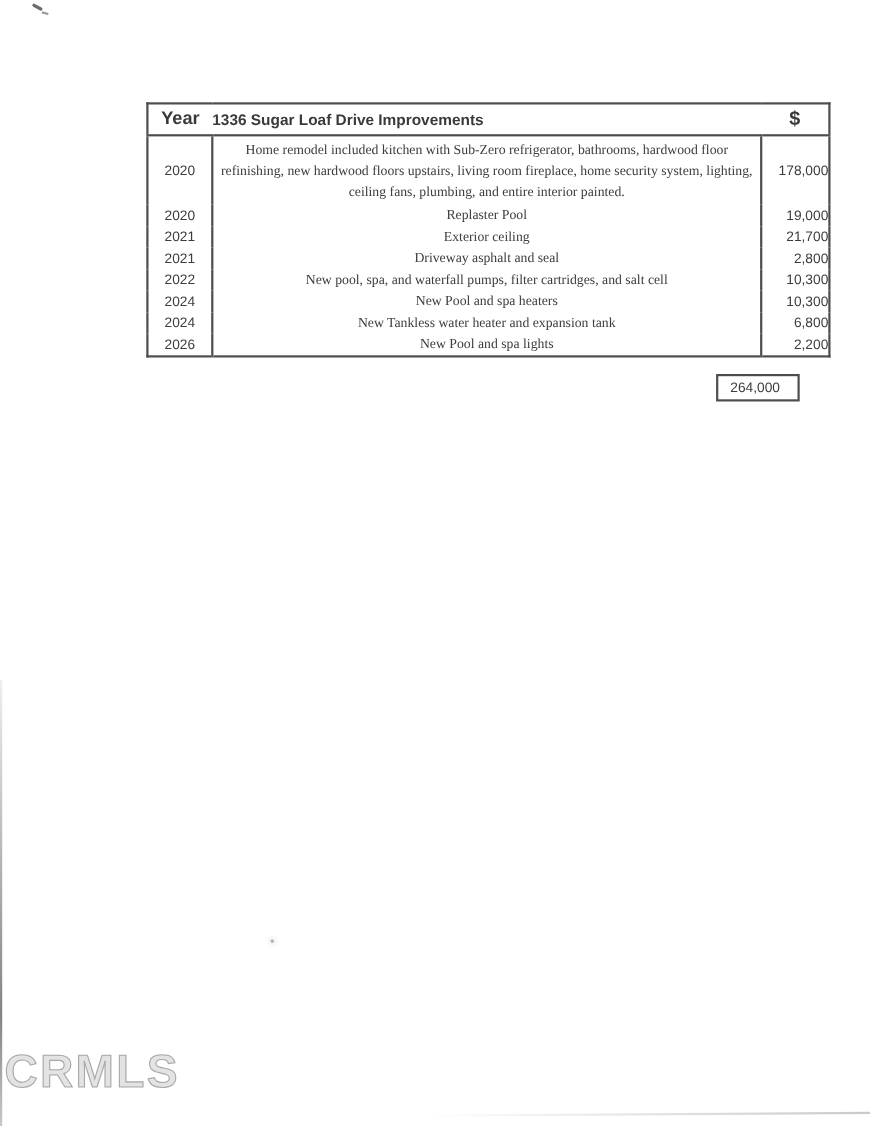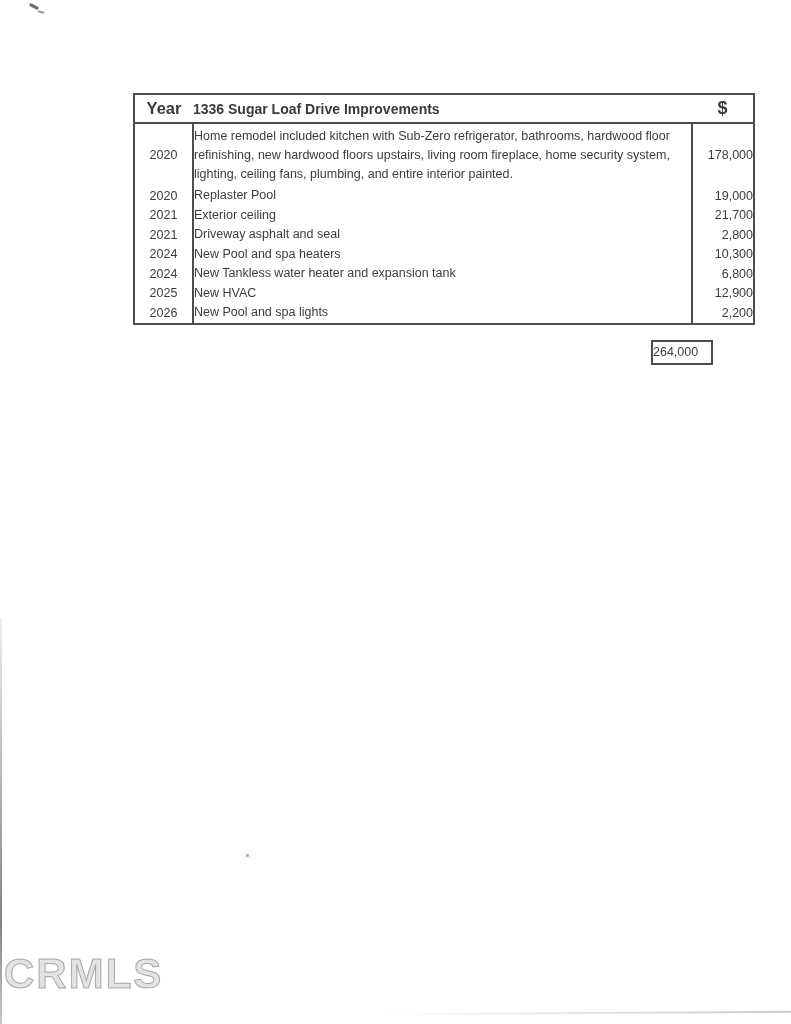--- a/index.html
+++ b/index.html
@@ -48,44 +48,45 @@
 
   table.improvements td {
     padding: 0;
     vertical-align: middle;
   }
   td.year {
     text-align: center;
     border-right: 2px solid #4d4d4d;
   }
   td.desc {
-    text-align: left;
+    text-align: center;
     padding: 2px 10px 2px 8px;
     line-height: 19px;
     border-right: 2px solid #4d4d4d;
+    font-family: Liberation Serif, serif;
   }
   td.amt {
     text-align: right;
     padding-right: 6px;
   }
   tr.row-tall td { height: 62px; }
   tr.row-std td  { height: 19.5px; }
 
   
   .total-cell {
     position: absolute;
     left: 651px;
     top: 340px;
-    width: 62px;
+    width: 76px;
     height: 25px;
     box-sizing: border-box;
     border: 2px solid #4d4d4d;
     font-size: 12.5px;
     color: #3c3c3c;
-    text-align: left;
+    text-align: center;
     line-height: 21px;
     padding-right: 5px;
   }
 
   
   .watermark {
     position: absolute;
     left: 4px;
     top: 950px;
     font-size: 42px;
@@ -155,33 +156,33 @@
         <td class="year">2021</td>
         <td class="desc">Exterior ceiling</td>
         <td class="amt">21,700</td>
       </tr>
       <tr class="row-std">
         <td class="year">2021</td>
         <td class="desc">Driveway asphalt and seal</td>
         <td class="amt">2,800</td>
       </tr>
       <tr class="row-std">
+        <td class="year">2022</td>
+        <td class="desc">New pool, spa, and waterfall pumps, filter cartridges, and salt cell</td>
+        <td class="amt">10,300</td>
+      </tr>
+      <tr class="row-std">
         <td class="year">2024</td>
         <td class="desc">New Pool and spa heaters</td>
         <td class="amt">10,300</td>
       </tr>
       <tr class="row-std">
         <td class="year">2024</td>
         <td class="desc">New Tankless water heater and expansion tank</td>
         <td class="amt">6,800</td>
-      </tr>
-      <tr class="row-std">
-        <td class="year">2025</td>
-        <td class="desc">New HVAC</td>
-        <td class="amt">12,900</td>
       </tr>
       <tr class="row-std">
         <td class="year">2026</td>
         <td class="desc">New Pool and spa lights</td>
         <td class="amt">2,200</td>
       </tr>
     </tbody>
   </table>
 
   <div class="total-cell">264,000</div>

